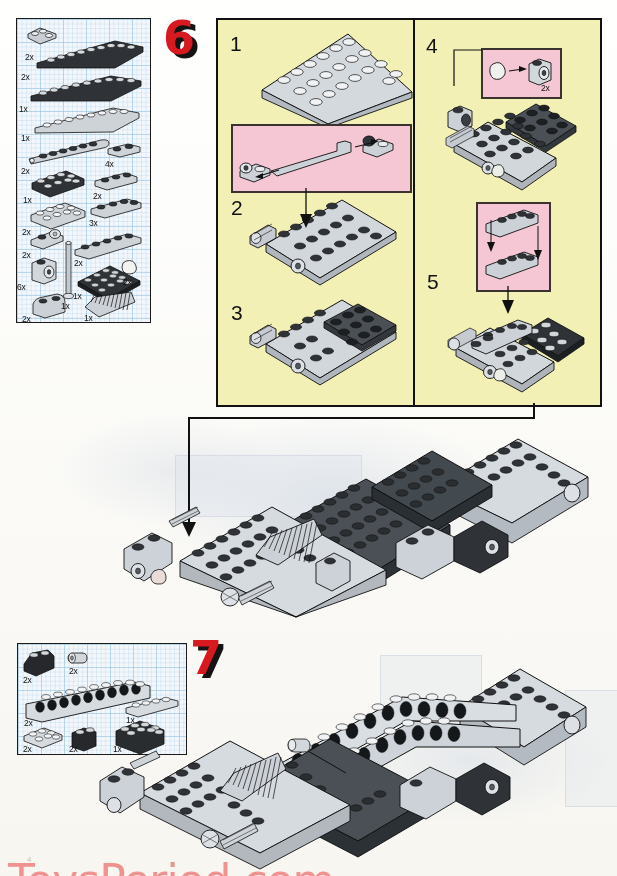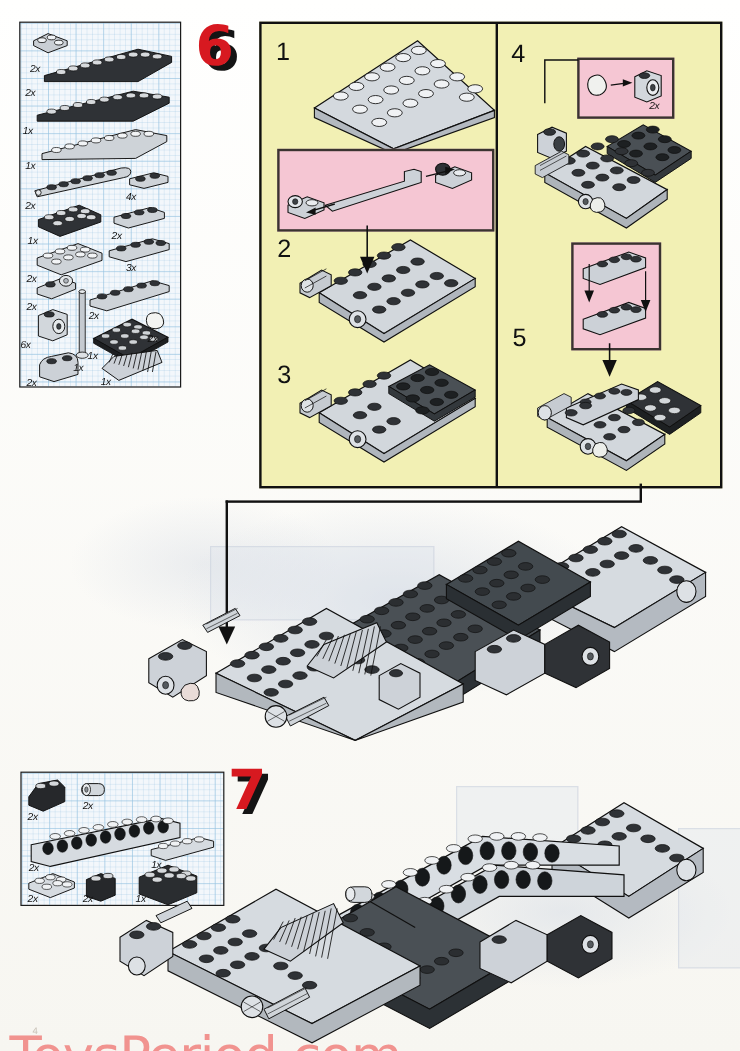--- a/index.html
+++ b/index.html
@@ -47,21 +47,21 @@
     color:#f08a87;font-family:"DejaVu Sans",sans-serif;letter-spacing:-1px;
     opacity:.92;white-space:nowrap;z-index:40;}
   .pagenum{position:absolute;left:27px;top:855px;font-size:8px;color:#c9c2b8;}
 
   
   .conn{position:absolute;background:#111;}
   .arrowhead{position:absolute;width:0;height:0;border-left:7px solid transparent;
     border-right:7px solid transparent;border-top:15px solid #111;}
   svg{overflow:visible;display:block;}
   .lbl{position:absolute;font-size:8.5px;color:#111;font-family:"Liberation Sans",sans-serif;
-       font-style:italic;letter-spacing:-.3px;}
+       letter-spacing:-.3px;}
   .modelimg{position:absolute;}
 </style>
 </head>
 <body>
 
 <div class="page-ghost"></div>
 
 <div class="ghostbox" style="left:175px;top:455px;width:185px;height:60px;"></div>
 <div class="ghostbox" style="left:565px;top:690px;width:52px;height:115px;"></div>
 <div class="ghostbox" style="left:380px;top:655px;width:100px;height:55px;"></div>
@@ -270,21 +270,21 @@
 
   <span class="lbl" style="left:8px;  top:33px;">2x</span>
   <span class="lbl" style="left:4px;  top:53px;">2x</span>
   <span class="lbl" style="left:2px;  top:85px;">1x</span>
   <span class="lbl" style="left:4px;  top:114px;">1x</span>
   <span class="lbl" style="left:4px;  top:147px;">2x</span>
   <span class="lbl" style="left:88px; top:140px;">4x</span>
   <span class="lbl" style="left:6px;  top:176px;">1x</span>
   <span class="lbl" style="left:76px; top:172px;">2x</span>
   <span class="lbl" style="left:5px;  top:208px;">2x</span>
-  <span class="lbl" style="left:88px; top:199px;">3x</span>
+  <span class="lbl" style="left:72px; top:199px;">3x</span>
   <span class="lbl" style="left:5px;  top:231px;">2x</span>
   <span class="lbl" style="left:57px; top:239px;">2x</span>
   <span class="lbl" style="left:0;  top:263px;">6x</span>
   <span class="lbl" style="left:44px; top:282px;">1x</span>
   <span class="lbl" style="left:106px;top:258px;">2x</span>
   <span class="lbl" style="left:56px; top:272px;">1x</span>
   <span class="lbl" style="left:5px;  top:295px;">2x</span>
   <span class="lbl" style="left:67px; top:294px;">1x</span>
 </div>
 

